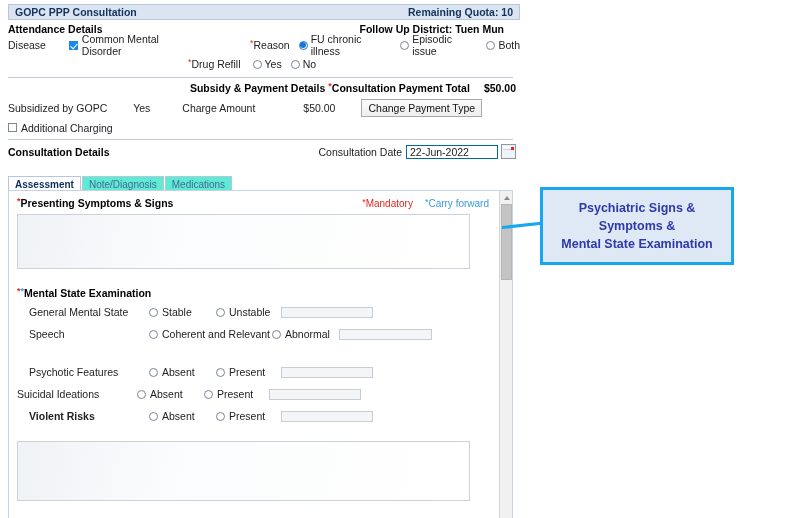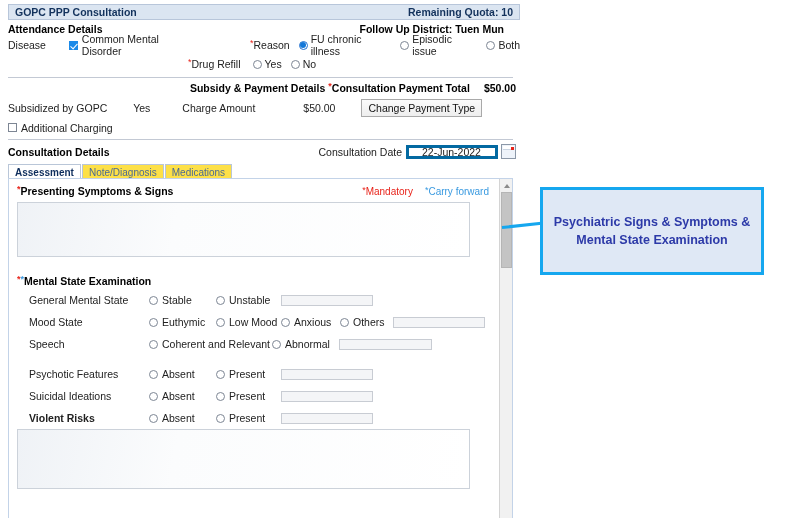--- a/index.html
+++ b/index.html
@@ -50,40 +50,40 @@
   .txtin{
     height:11px;border:1px solid #c8ccd3;background:#f4f5f7;
     box-sizing:border-box;flex:none;
   }
   .btn{
     border:1px solid #a9a9a9;background:linear-gradient(#fbfbfb,#eeeeee);
     font-size:10.5px;padding:2px 6px;color:#111;font-family:"Liberation Sans",sans-serif;
     cursor:pointer;
   }
   .datebox{
-    border:3px solid #0369a1;background:#fff;height:14px;width:92px;
-    display:flex;align-items:center;padding:0 13px;box-sizing:border-box;font-size:10.5px;
+    border:1px solid #0369a1;background:#fff;height:14px;width:92px;
+    display:flex;align-items:center;padding:0 3px;box-sizing:border-box;font-size:10.5px;
   }
   .calicon{
     width:13px;height:13px;border:1px solid #8c98a8;margin-left:3px;
     background:#eef3fa;position:relative;flex:none;
   }
   .calicon::before{
     content:"";position:absolute;left:1px;top:1px;right:1px;height:3px;background:#ffffff;
     border-bottom:1px solid #c9d4e2;
   }
   .calicon::after{
     content:"";position:absolute;right:1.5px;top:1.5px;width:3px;height:3px;background:#e8231a;
   }
 
   
   .tabs{display:flex;align-items:flex-end;height:15px;}
   .tab{
     font-size:10px;padding:2px 6px 1px 6px;border:1px solid #b9c6d8;
-    background:#fde047;color:#4a6a93;margin-right:1px;box-sizing:border-box;height:15px;
+    background:#5eead4;color:#4a6a93;margin-right:1px;box-sizing:border-box;height:15px;
     border-bottom:none;cursor:pointer;
   }
   .tab.active{background:#ffffff;color:#0d2d5c;font-weight:bold;border-bottom:1px solid #fff;}
 
   
   .panel{
     border:1px solid #c3d3e8;background:#ffffff;position:relative;
     box-sizing:border-box;
   }
   .groupbox{
@@ -104,23 +104,23 @@
     border-left:3px solid transparent;border-right:3px solid transparent;
     border-bottom:4px solid #8a8a8a;
   }
   .sb-thumb{
     position:absolute;top:13px;left:1px;width:11px;height:76px;background:#c4c4c4;
     border:1px solid #b5b5b5;box-sizing:border-box;
   }
 
   
   .callout{
-    position:absolute;left:540px;top:187px;width:224px;
+    position:absolute;left:540px;top:187px;width:194px;
     border:3px solid #15a7ef;background:#dfe8f5;
-    text-align:center;padding:23px 6px;box-sizing:border-box;
+    text-align:center;padding:9px 6px;box-sizing:border-box;
     color:#2d3aa8;font-weight:bold;font-size:12.5px;line-height:1.45;
   }
   .callout-line{
     position:absolute;left:502px;top:226px;width:42px;height:3px;background:#15a7ef;
     transform:rotate(-6deg);transform-origin:left center;
   }
 
   .lbl{font-size:10.5px;color:#222;}
   .lblb{font-size:10.5px;color:#000;font-weight:bold;}
 </style>
@@ -198,21 +198,21 @@
   <div style="margin-top:4px;">
     <div class="row" style="justify-content:space-between;align-items:center;">
       <span class="sect-hd">Consultation Details</span>
       <span class="row" style="margin-right:4px;align-items:center;">
         <span class="lbl">Consultation Date</span>
         <span class="datebox" style="margin-left:4px;">22-Jun-2022</span>
         <span class="calicon"></span>
       </span>
     </div>
 
-    <div class="tabs" style="margin-top:5px;">
+    <div class="tabs" style="margin-top:17px;">
       <div class="tab active">Assessment</div>
       <div class="tab">Note/Diagnosis</div>
       <div class="tab">Medications</div>
     </div>
   </div>
 
   <div class="panel" style="width:505px;height:346px;margin-top:-1px;">
 
     <div style="position:absolute;left:8px;top:6px;width:478px;">
       <div class="row" style="justify-content:space-between;">
@@ -232,53 +232,41 @@
 
       <div class="row" style="margin-top:6px;height:14px;">
         <span class="lbl" style="width:120px;margin-left:12px;">General Mental State</span>
         <span class="radio"></span>
         <span class="lbl" style="margin-left:4px;width:54px;">Stable</span>
         <span class="radio"></span>
         <span class="lbl" style="margin-left:4px;width:52px;">Unstable</span>
         <span class="txtin" style="width:92px;"></span>
       </div>
 
-      <div class="row" style="margin-top:8px;height:14px;">
-        <span class="lbl" style="width:120px;margin-left:12px;">Mood State</span>
-        <span class="radio"></span>
-        <span class="lbl" style="margin-left:4px;width:54px;">Euthymic</span>
-        <span class="radio"></span>
-        <span class="lbl" style="margin-left:4px;width:52px;">Low Mood</span>
-        <span class="radio"></span>
-        <span class="lbl" style="margin-left:4px;width:46px;">Anxious</span>
-        <span class="radio"></span>
-        <span class="lbl" style="margin-left:4px;width:40px;">Others</span>
-        <span class="txtin" style="width:92px;"></span>
-      </div>
 
       <div class="row" style="margin-top:8px;height:14px;">
         <span class="lbl" style="width:120px;margin-left:12px;">Speech</span>
         <span class="radio"></span>
         <span class="lbl" style="margin-left:4px;width:110px;">Coherent and Relevant</span>
         <span class="radio"></span>
         <span class="lbl" style="margin-left:4px;width:54px;">Abnormal</span>
         <span class="txtin" style="width:93px;"></span>
       </div>
 
-      <div class="row" style="margin-top:16px;height:14px;">
+      <div class="row" style="margin-top:24px;height:14px;">
         <span class="lbl" style="width:120px;margin-left:12px;">Psychotic Features</span>
         <span class="radio"></span>
         <span class="lbl" style="margin-left:4px;width:54px;">Absent</span>
         <span class="radio"></span>
         <span class="lbl" style="margin-left:4px;width:52px;">Present</span>
         <span class="txtin" style="width:92px;"></span>
       </div>
 
       <div class="row" style="margin-top:8px;height:14px;">
-        <span class="lbl" style="width:120px;margin-left:12px;">Suicidal Ideations</span>
+        <span class="lbl" style="width:120px;">Suicidal Ideations</span>
         <span class="radio"></span>
         <span class="lbl" style="margin-left:4px;width:54px;">Absent</span>
         <span class="radio"></span>
         <span class="lbl" style="margin-left:4px;width:52px;">Present</span>
         <span class="txtin" style="width:92px;"></span>
       </div>
 
       <div class="row" style="margin-top:8px;height:14px;">
         <span class="lbl" style="width:120px;margin-left:12px;font-weight:bold;">Violent Risks</span>
         <span class="radio"></span>

